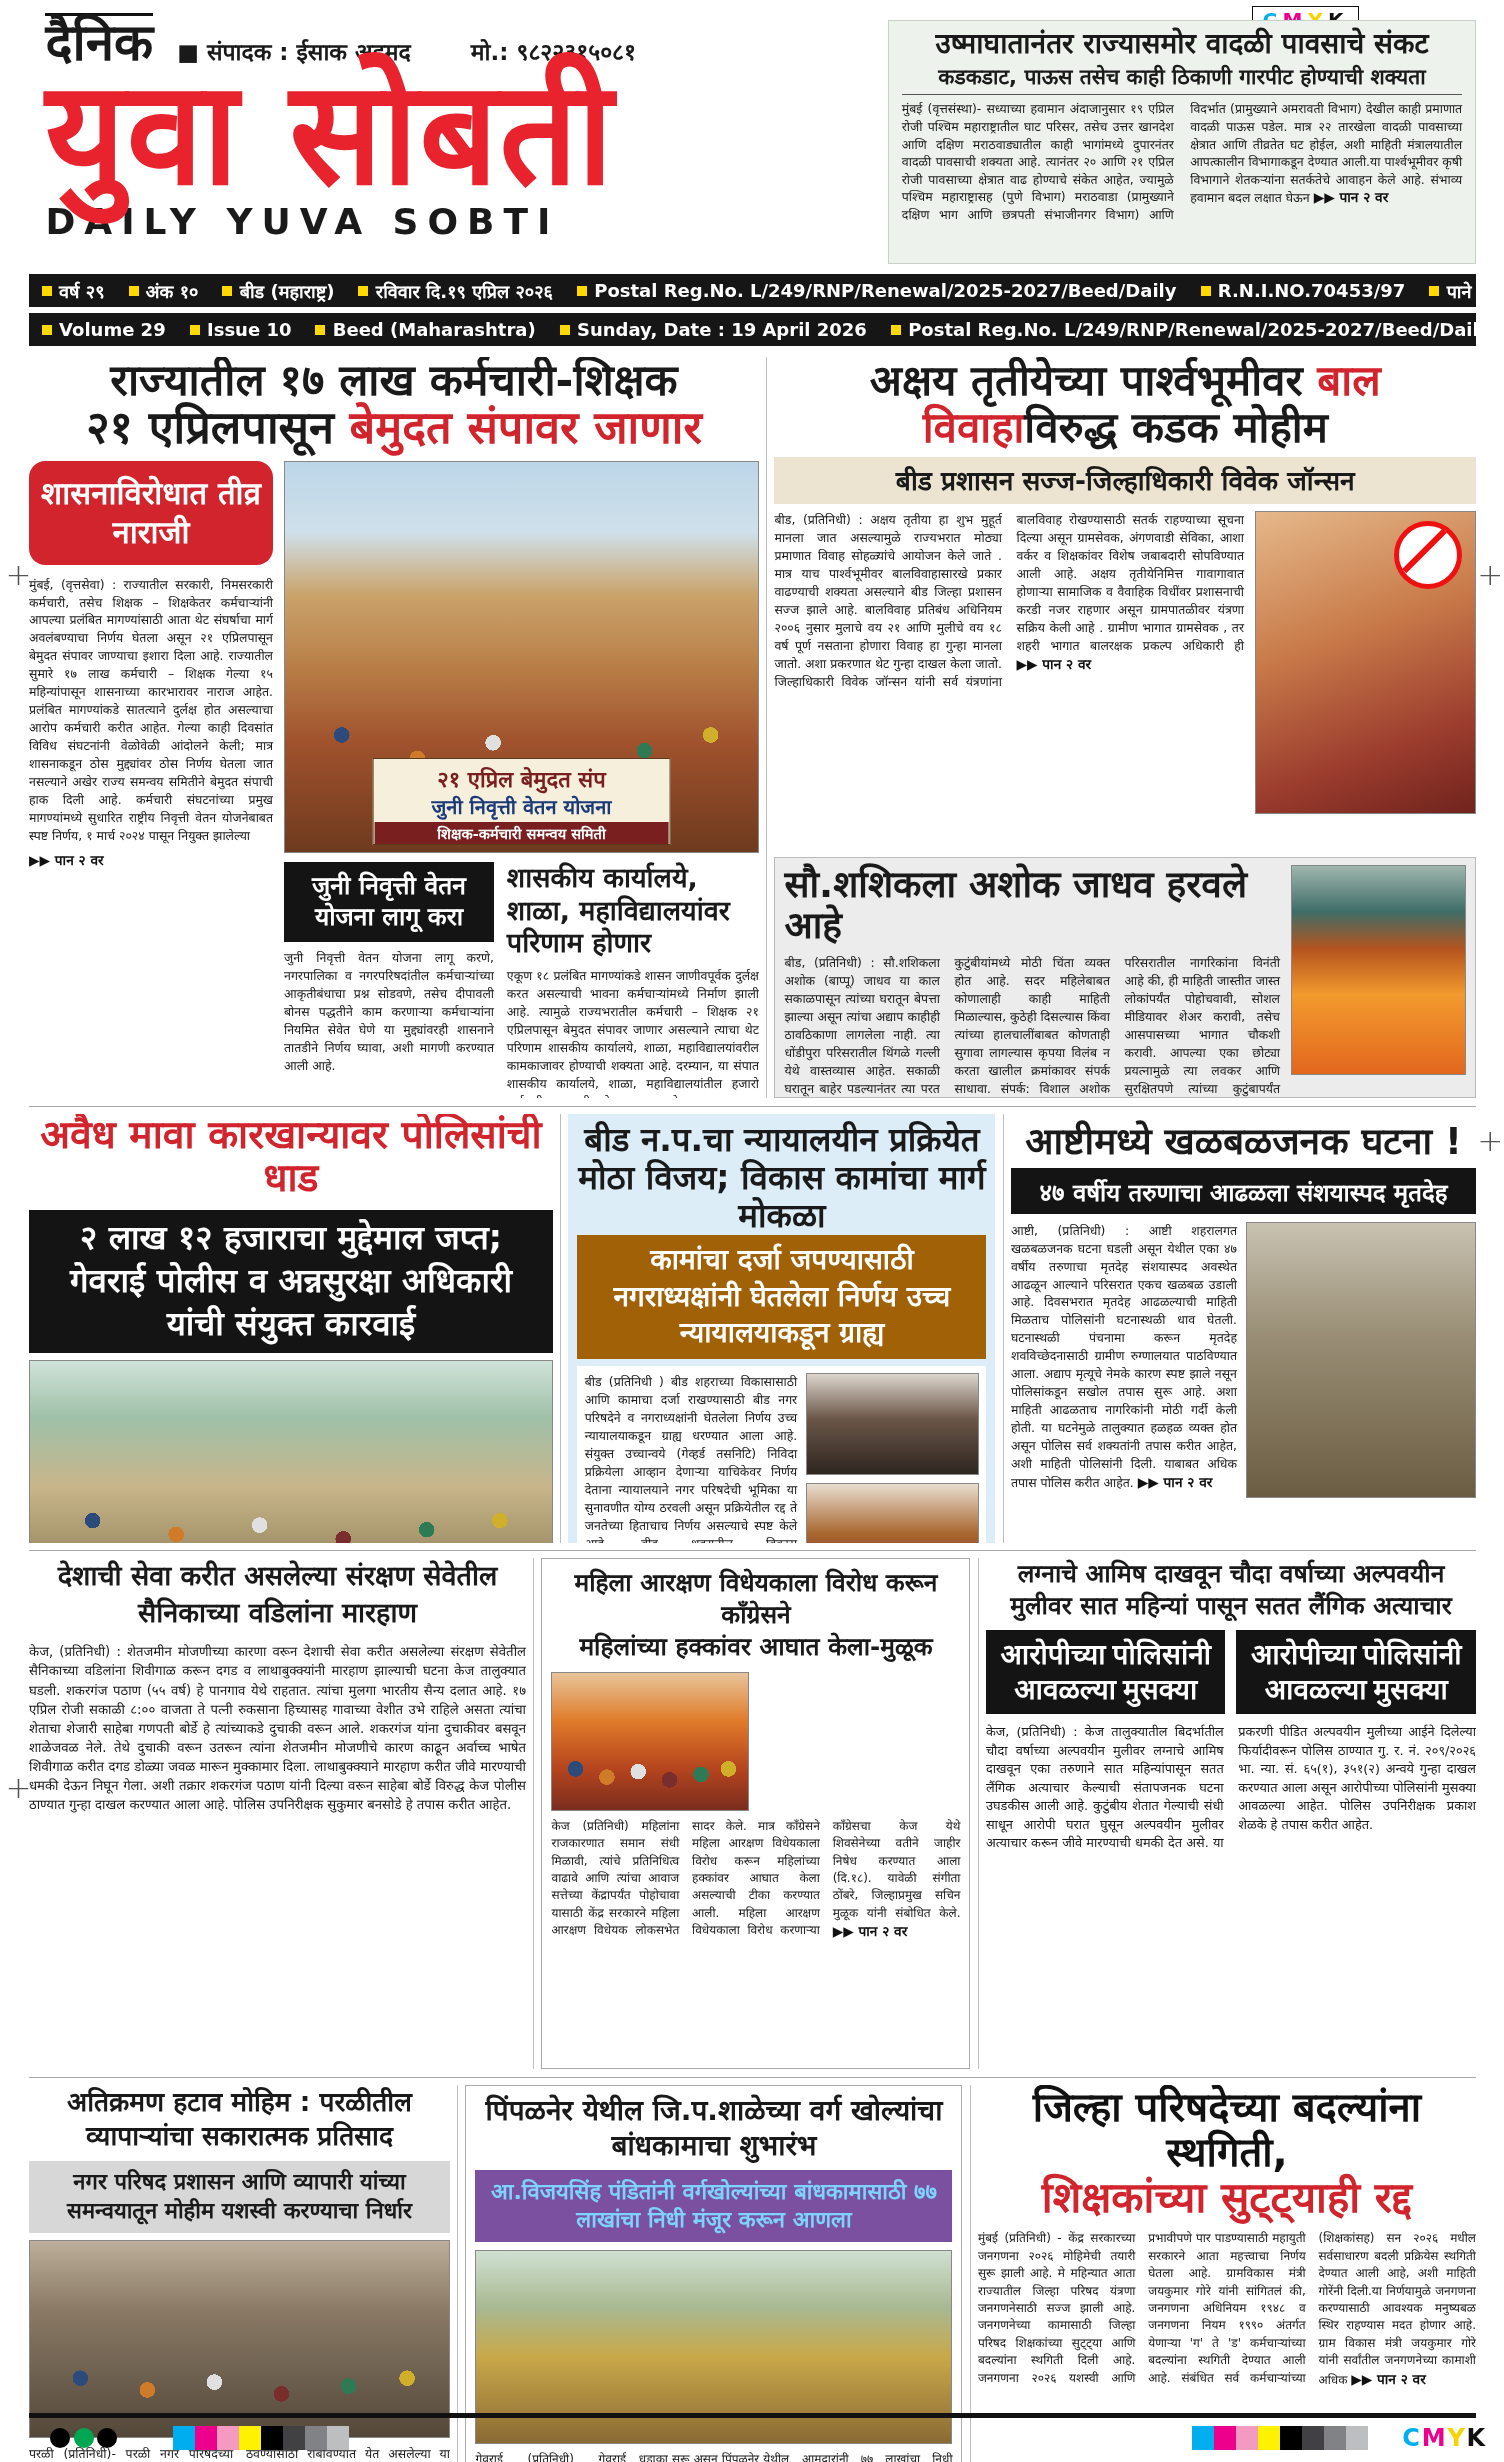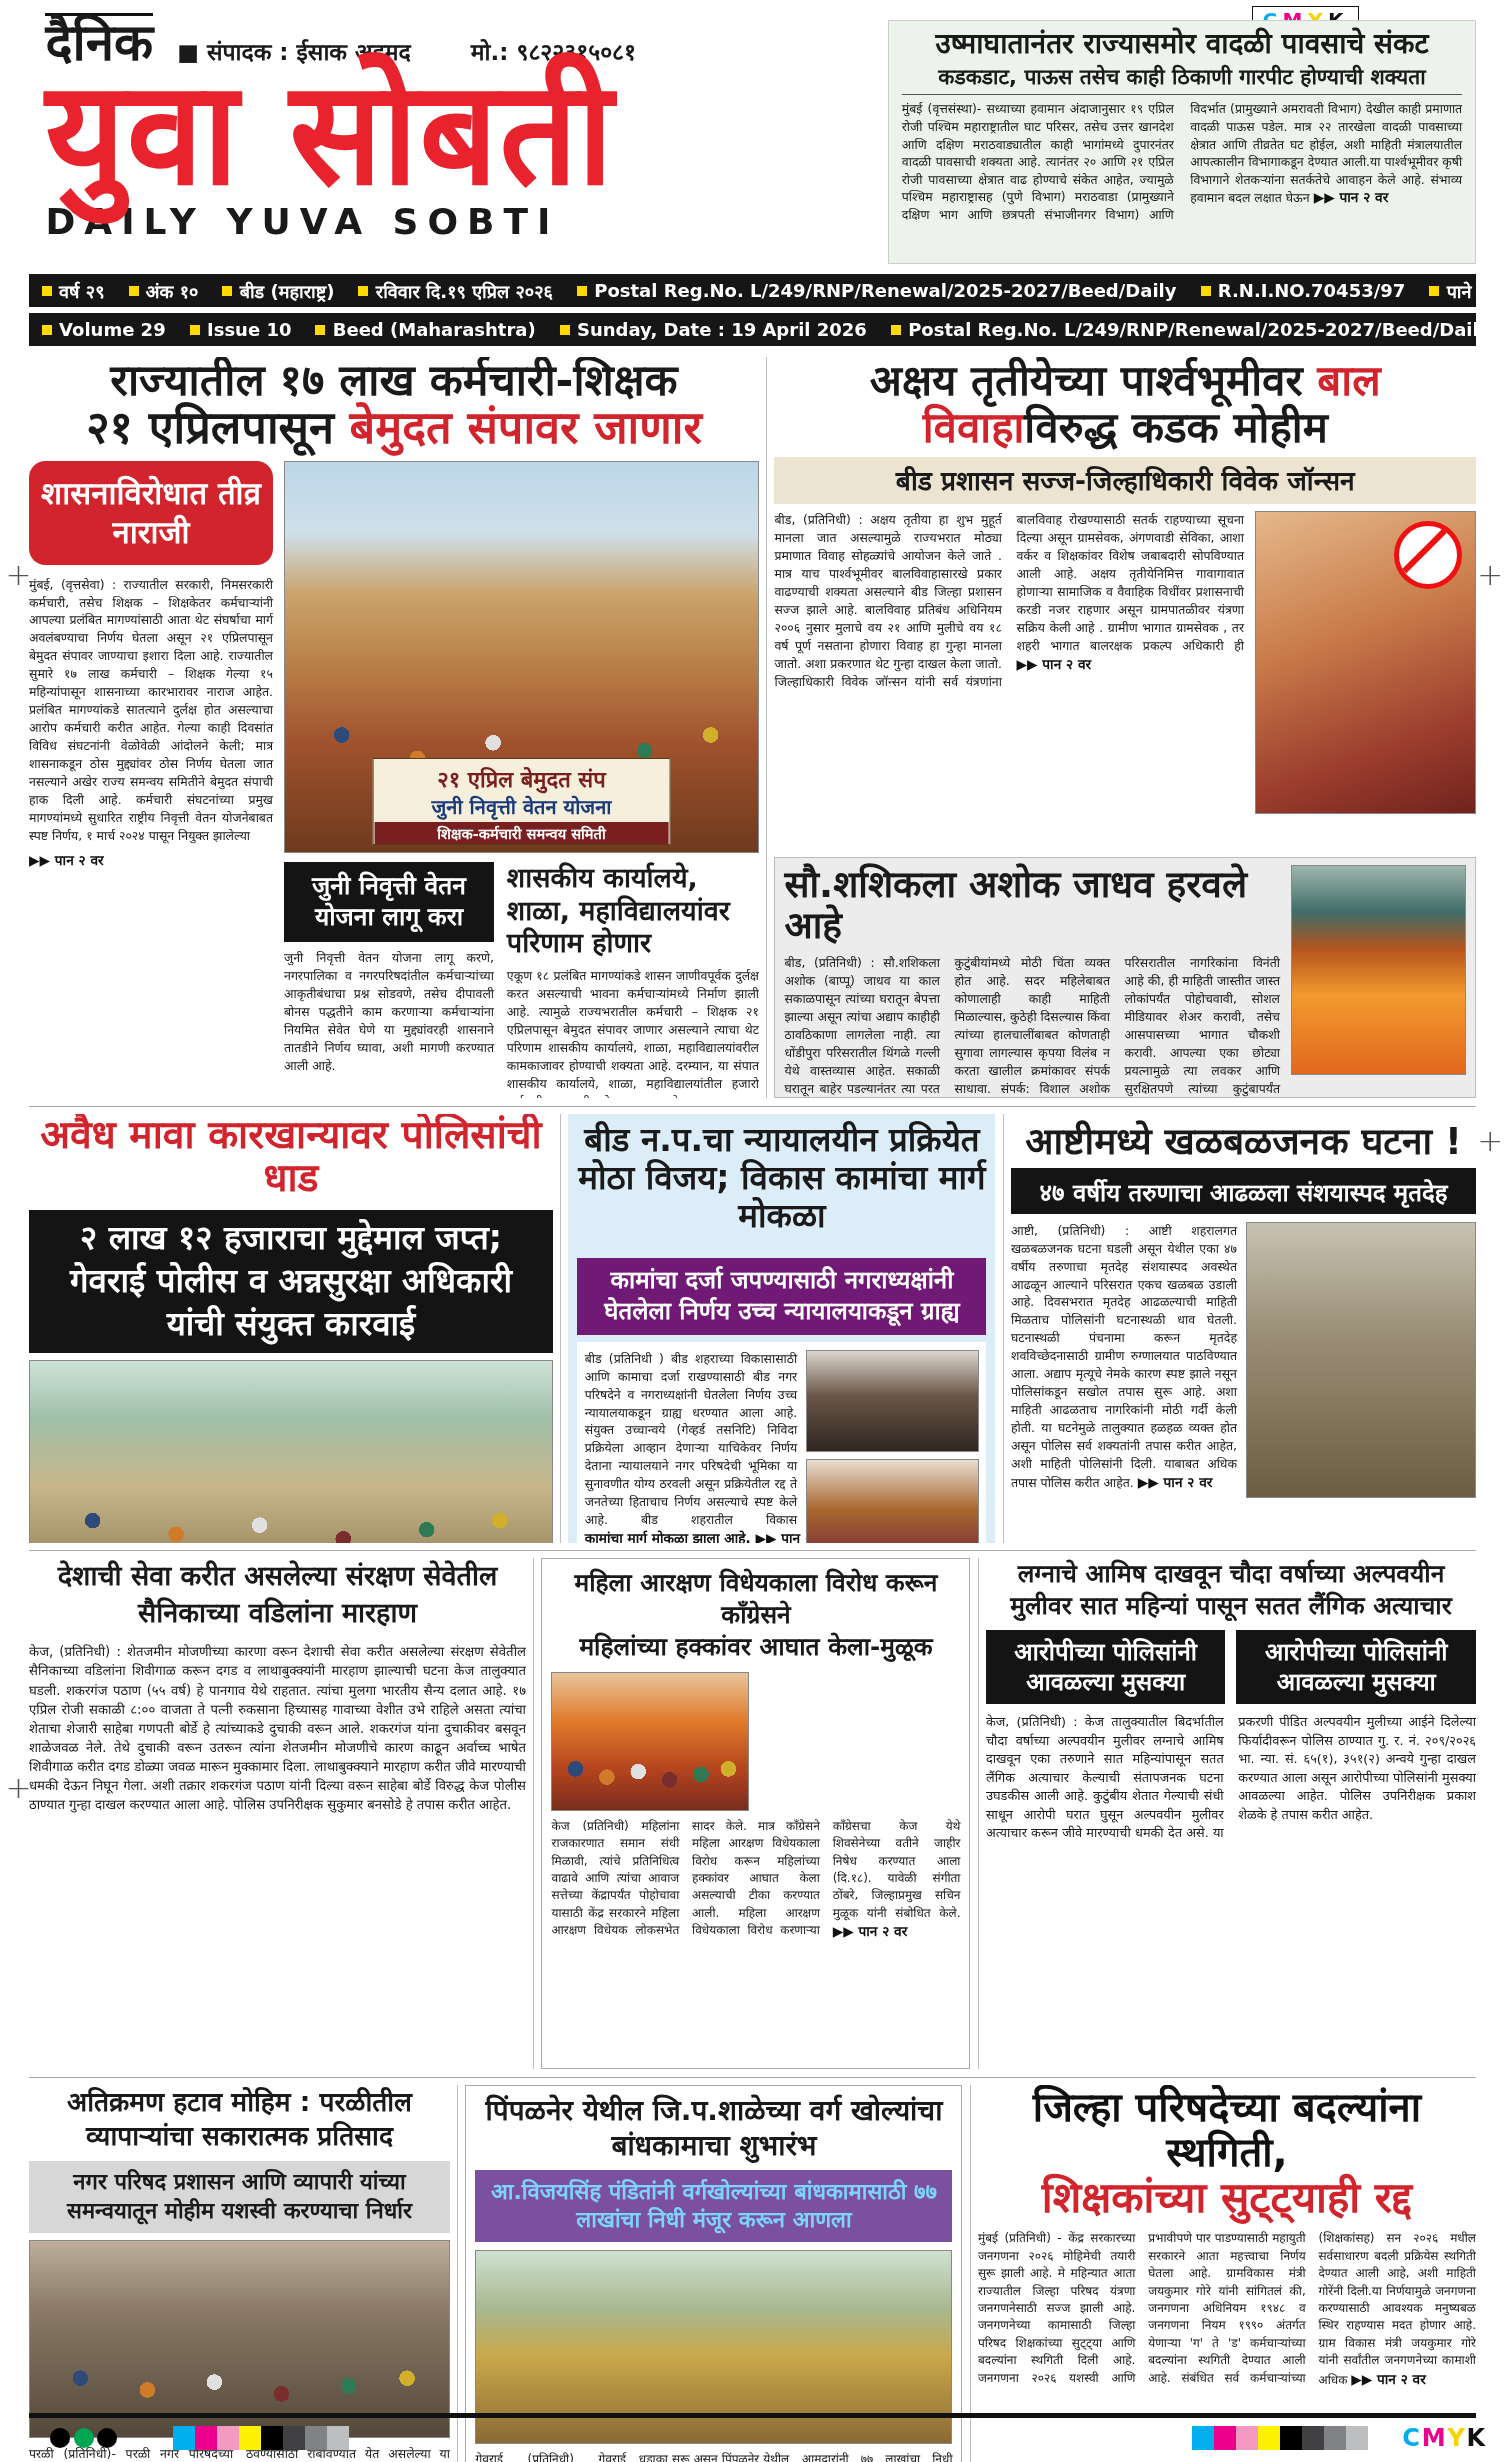--- a/index.html
+++ b/index.html
@@ -78,38 +78,38 @@
   .a4{background:#ececec;border:0.9px solid #bbb;padding:7.3px 9px;}
   .a4-h{font-size:37px;font-weight:800;line-height:1.1;}
   .photo.portrait-f{background:linear-gradient(180deg,#9fb6ad 0%,#3f6d68 22%,#b5541e 40%,#f29a2e 62%,#e2671e 100%);}
   
   .a5-h{color:#d1242c;font-size:39px;font-weight:800;text-align:center;line-height:1.1;}
   .blackbar{background:#141414;color:#fff;font-weight:800;text-align:center;}
   .a5-bar{font-size:33px;padding:7.3px 9px;margin-top:10px;line-height:1.3;}
   .photo.raid{background:linear-gradient(180deg,#cfe2d8 0%,#9fc0a8 25%,#c8b58a 55%,#8a7a54 100%);}
   .a6{background:#dcedf8;padding:7.3px 9px;box-sizing:border-box;}
   .a6-h{font-size:33px;font-weight:800;text-align:center;line-height:1.15;}
-  .bluebox{background:#701a75;color:#fff;font-size:24px;font-weight:800;text-align:center;
-           padding:7.3px 7.3px;margin-top:23px;line-height:1.3;}
+  .bluebox{background:#a16207;color:#fff;font-size:28px;font-weight:800;text-align:center;
+           padding:7.3px 7.3px;margin-top:0;line-height:1.3;}
   .a6-body{display:flex;gap:9px;margin-top:7.3px;background:#fff;padding:7.3px;}
   .photo.face1{background:linear-gradient(180deg,#dcd6ce 0%,#6b5648 45%,#2e2620 100%);}
   .photo.face2{background:linear-gradient(180deg,#e8ddd0 0%,#a8662e 50%,#7a2d3a 100%);}
   .a7-h{font-size:37px;font-weight:800;text-align:center;}
   .a7-bar{font-size:24px;padding:6.4px 7.3px;margin-top:3.6px;}
   .photo.wall{background:linear-gradient(180deg,#c8c2b2 0%,#9a8f76 40%,#6b5d44 100%);}
   
   .a8-h{font-size:27px;font-weight:800;text-align:center;line-height:1.35;}
   .a9{border:0.9px solid #aaa;padding:7.3px 9px;box-sizing:border-box;}
   .a9-h{font-size:24.6px;font-weight:800;text-align:center;line-height:1.3;}
   .bullet{font-size:18px;font-weight:bold;line-height:1.35;}
   .redrule{height:2.7px;background:#d1242c;margin:5.5px 0;width:90%;}
   .photo.flags{background:linear-gradient(180deg,#e8c49a 0%,#e07b2a 35%,#b5441e 70%,#7a2d1e 100%);}
   .a10-h{font-size:24.6px;font-weight:800;text-align:center;line-height:1.3;}
   .a10-boxes{display:flex;gap:11px;margin-top:7.3px;}
-  .a10-boxes .blackhead{flex:1;font-size:24px;padding:7.3px 3.6px;}
+  .a10-boxes .blackhead{flex:1;font-size:28px;padding:7.3px 3.6px;font-family:Liberation Serif, serif;}
   
   .a11-h{font-size:26.4px;font-weight:800;text-align:center;line-height:1.3;}
   .graybox{background:#d7d7d7;text-align:center;font-weight:800;font-size:22px;padding:7.3px 7.3px;
            margin-top:7.3px;line-height:1.3;}
   .photo.meeting{background:linear-gradient(180deg,#bcae9a 0%,#8a7a66 35%,#54483a 100%);}
   .a12{border:0.9px solid #aaa;padding:7.3px 9px;box-sizing:border-box;}
   .a12-h{font-size:28px;font-weight:800;text-align:center;line-height:1.25;}
   .purplebox{background:#7b50a0;color:#7dd3fc;text-align:center;font-weight:800;font-size:22px;
              padding:7.3px 7.3px;margin-top:7.3px;line-height:1.3;}
   .photo.jcb{background:linear-gradient(180deg,#cfe0d2 0%,#a8b890 30%,#c9a84a 55%,#8a6a34 100%);}

